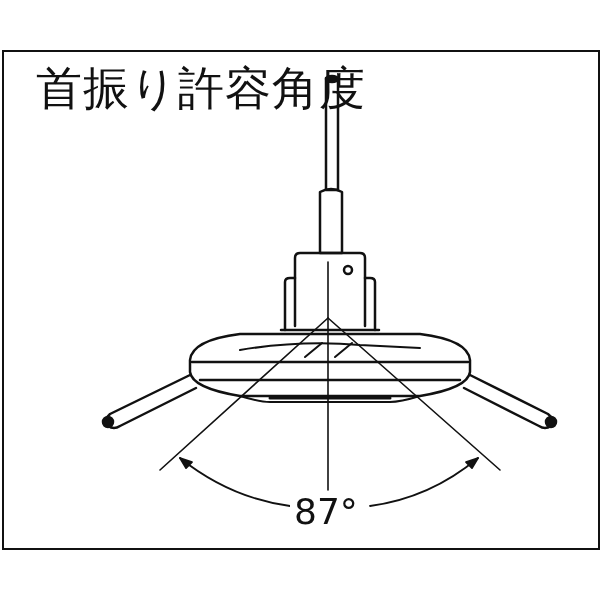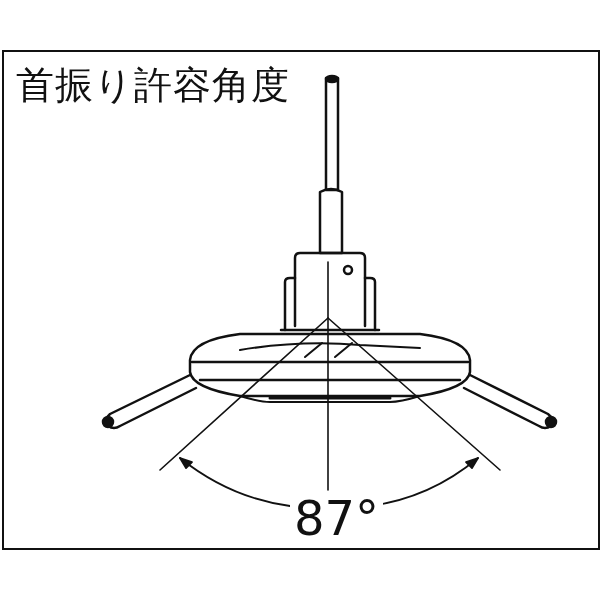--- a/index.html
+++ b/index.html
@@ -1,20 +1,20 @@
 <!DOCTYPE html>
 <html><head>
 <meta charset="utf-8">
 <style>
   html, body { margin:0; padding:0; background:#ffffff; }
   body { width:600px; height:600px; position:relative; overflow:hidden; font-family:"DejaVu Sans", sans-serif; }
   .frame { position:absolute; left:2px; top:50px; width:594px; height:496px; border:2px solid #111; box-sizing:content-box; }
-  .title { position:absolute; left:16px; top:66px; font-size:38px; letter-spacing:1px; color:#111; line-height:1; font-family:Liberation Serif, serif; }
+  .title { position:absolute; left:36px; top:66px; font-size:46px; letter-spacing:1px; color:#111; line-height:1; font-family:Liberation Serif, serif; }
   svg.dia { position:absolute; left:0; top:0; }
-  .angle { position:absolute; left:290px; top:494px; font-size:48px; color:#111; line-height:1; font-family:"DejaVu Sans", sans-serif; background:#fff; padding:0 4px; }
+  .angle { position:absolute; left:290px; top:494px; font-size:36px; color:#111; line-height:1; font-family:"DejaVu Sans", sans-serif; background:#fff; padding:0 4px; }
 </style>
 </head>
 <body>
 
 <div class="frame"></div>
 
 <div class="title">首振り許容角度</div>
 
 <svg class="dia" width="600" height="600" viewBox="0 0 600 600">
   <g fill="none" stroke="#111" stroke-width="2.5" stroke-linecap="round" stroke-linejoin="round">

